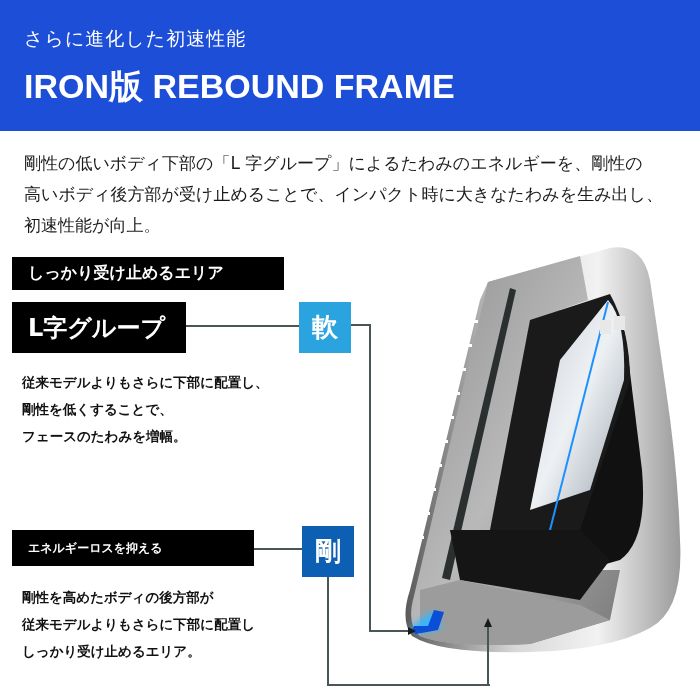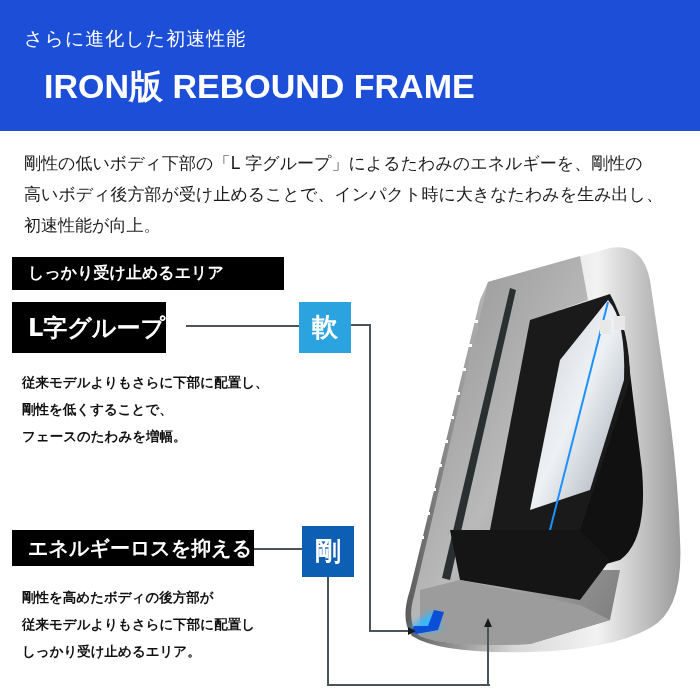--- a/index.html
+++ b/index.html
@@ -1,25 +1,25 @@
 <!DOCTYPE html>
 <html><head>
 <meta charset="utf-8">
 <style>
   html, body { margin: 0; padding: 0; }
   body { width: 700px; height: 700px; position: relative; overflow: hidden; background: #ffffff; font-family: "DejaVu Sans", "Liberation Sans", sans-serif; }
   .header { position: absolute; left: 0; top: 0; width: 700px; height: 131px; background: #1d4ed8; }
   .header .subtitle { position: absolute; left: 24px; top: 26px; color: #ffffff; font-size: 19px; letter-spacing: 1px; white-space: nowrap; }
-  .header .title { position: absolute; left: 24px; top: 64px; color: #ffffff; font-size: 34px; font-weight: bold; letter-spacing: 0px; white-space: nowrap; font-family: "Liberation Sans", "DejaVu Sans", sans-serif; margin-left: 20px; }
+  .header .title { position: absolute; left: 24px; top: 64px; color: #ffffff; font-size: 34px; font-weight: bold; letter-spacing: 0px; white-space: nowrap; font-family: "Liberation Sans", "DejaVu Sans", sans-serif; }
   .intro { position: absolute; left: 24px; top: 148px; width: 660px; color: #1a1a1a; font-size: 17px; line-height: 31px; white-space: nowrap; }
   .intro div { height: 31px; }
   .label-black { position: absolute; background: #000000; color: #ffffff; font-weight: bold; white-space: nowrap; display: flex; align-items: center; }
   .lbl-impact { left: 12px; top: 257px; width: 272px; height: 33px; font-size: 16px; padding-left: 16px; box-sizing: border-box; }
-  .lbl-lgroove { left: 12px; top: 302px; width: 154px; height: 51px; font-size: 24px; padding-left: 16px; box-sizing: border-box; }
-  .lbl-loss { left: 12px; top: 530px; width: 242px; height: 36px; font-size: 20px; padding-left: 16px; box-sizing: border-box; }
+  .lbl-lgroove { left: 12px; top: 302px; width: 174px; height: 51px; font-size: 24px; padding-left: 16px; box-sizing: border-box; }
+  .lbl-loss { left: 12px; top: 530px; width: 242px; height: 36px; font-size: 12px; padding-left: 16px; box-sizing: border-box; }
   .badge { position: absolute; color: #ffffff; font-weight: bold; font-size: 26px; display: flex; align-items: center; justify-content: center; }
   .badge-soft { left: 299px; top: 302px; width: 52px; height: 51px; background: #2aa3df; }
   .badge-hard { left: 302px; top: 526px; width: 52px; height: 51px; background: #0d5fb4; }
   .desc { position: absolute; left: 22px; color: #111111; font-size: 13.5px; font-weight: bold; line-height: 27px; white-space: nowrap; }
   .desc-soft { top: 369px; }
   .desc-hard { top: 584px; }
   .line { position: absolute; background: #4a5557; }
   .club { position: absolute; left: 380px; top: 240px; width: 320px; height: 460px; }
 </style>
 </head>

